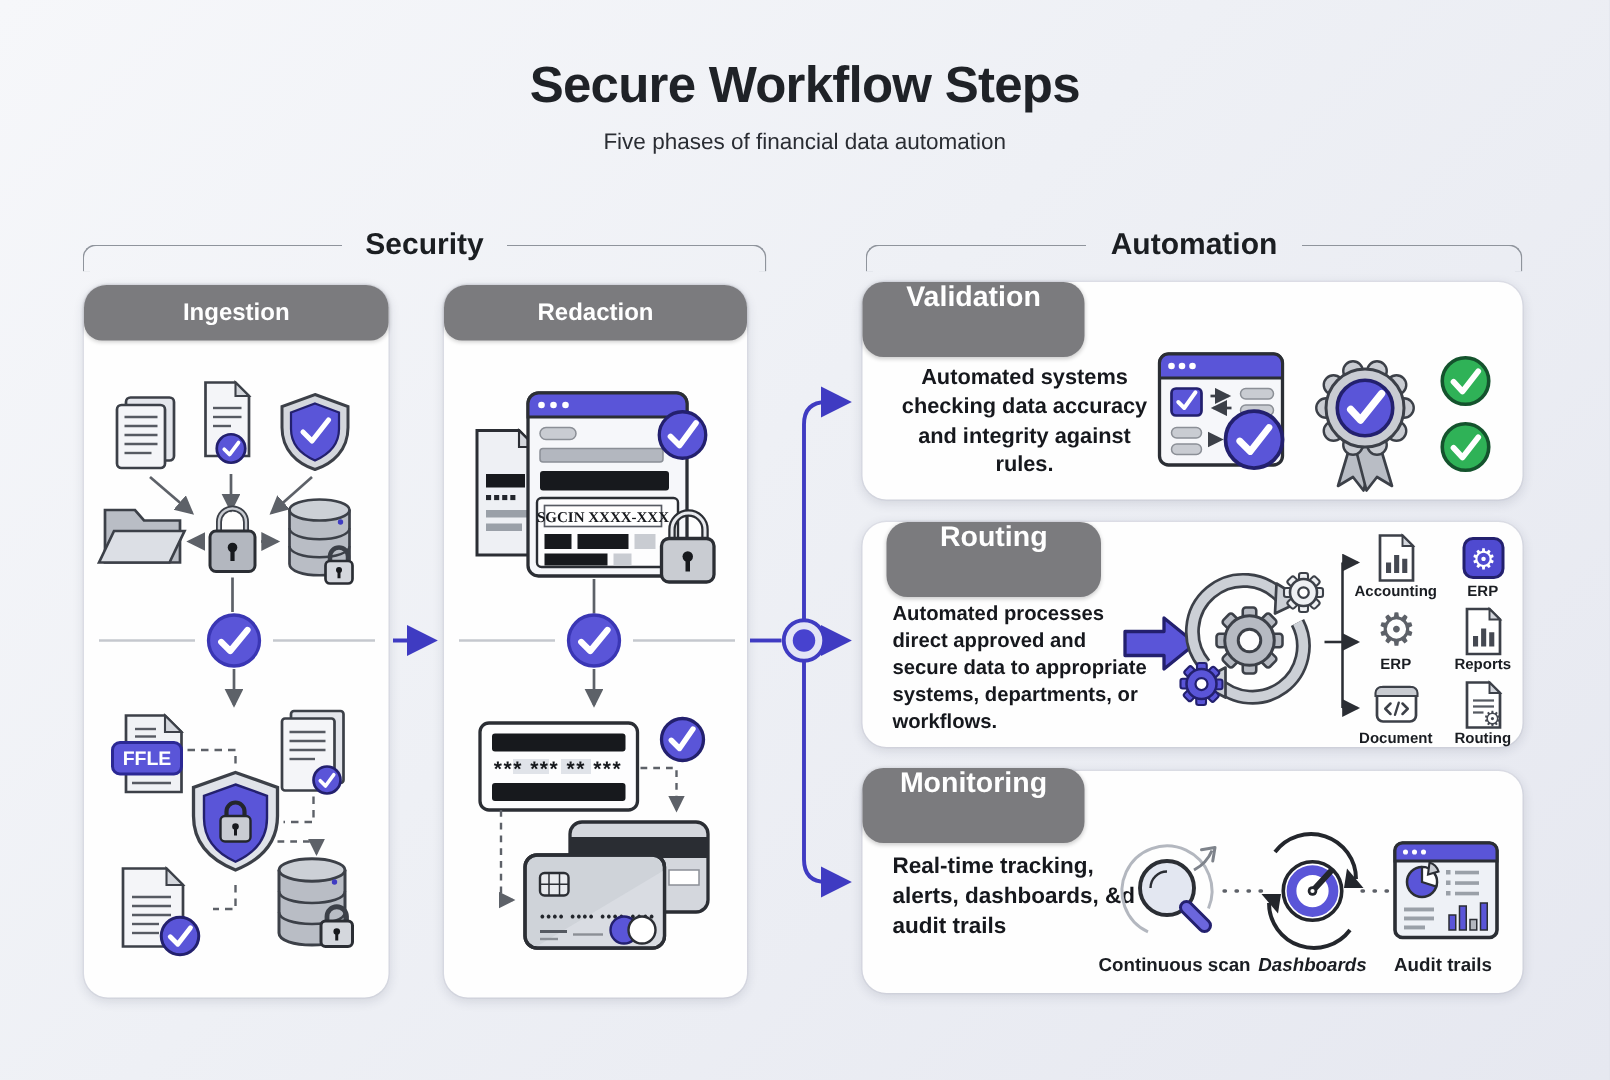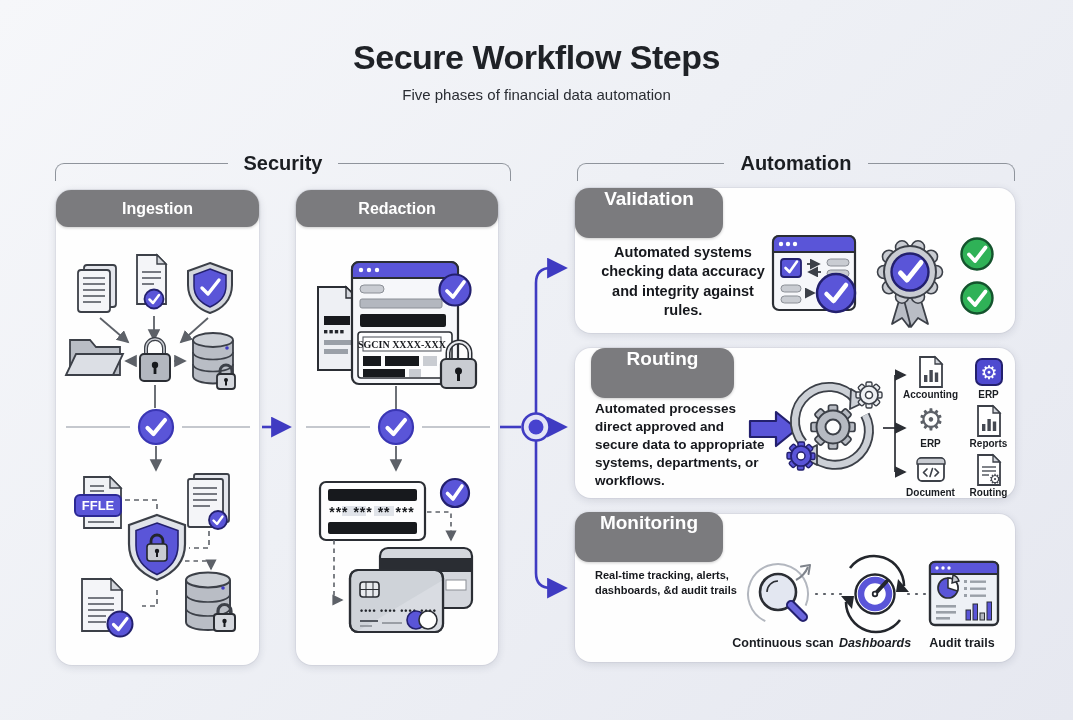--- a/index.html
+++ b/index.html
@@ -18,21 +18,21 @@
   .card{position:absolute;background:#fefefe;border-radius:16px;
     box-shadow:0 2px 8px rgba(35,40,70,.14),0 0 0 1px rgba(60,65,90,.05);}
   .card-header{height:37px;background:#7b7b7e;border-radius:15px 15px 12px 12px;
     display:flex;align-items:center;justify-content:center;color:#fff;
     font-size:16px;font-weight:700;box-shadow:0 1px 3px rgba(0,0,0,.2);}
   .tab{position:absolute;left:0;top:0;width:148px;height:50px;background:#7b7b7e;
     border-radius:14px;display:flex;justify-content:center;
     color:#fff;font-size:19px;font-weight:700;box-shadow:0 1px 3px rgba(0,0,0,.2);}
   .desc{position:absolute;font-size:14.5px;line-height:1.33;font-weight:600;color:#16181d;}
   .desc.small{font-size:13.5px;}
-  .desc.big{font-size:11px;}
+  .desc.big{font-size:15px;}
   .icon-label{position:absolute;text-align:center;font-size:12.5px;font-weight:600;color:#1a1d22;}
   .dest-grid{position:absolute;left:903px;top:356px;width:110px;display:grid;
     grid-template-columns:1fr 1fr;column-gap:6px;row-gap:5px;}
   .dest-cell{display:flex;flex-direction:column;align-items:center;}
   .dest-cell .dlabel{font-size:10px;font-weight:600;color:#1a1d22;margin-top:1px;white-space:nowrap;}
   svg{position:absolute;overflow:visible;}
   svg text{font-family:"Liberation Sans",sans-serif;}
   .serif-id{font-family:"Liberation Serif",serif;}
 </style>
 </head>

